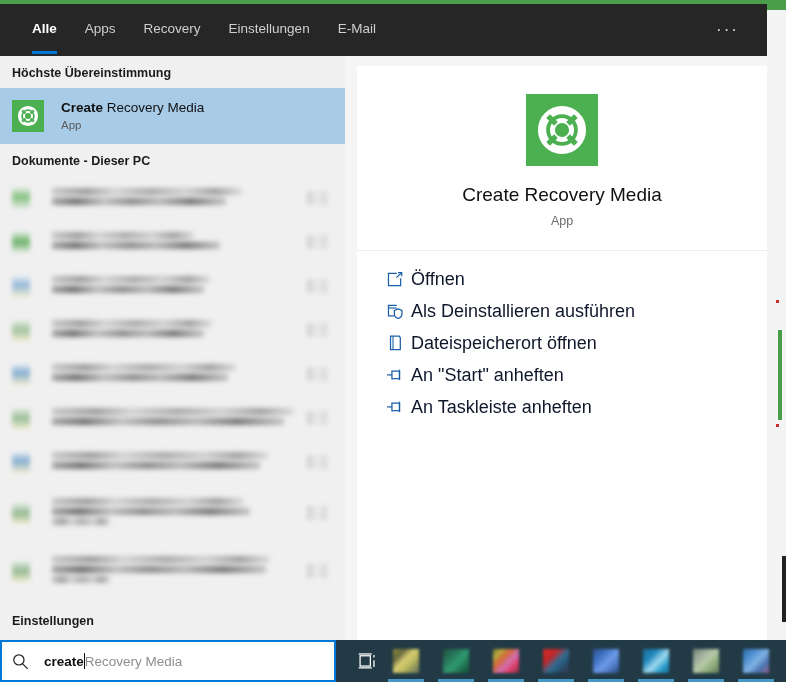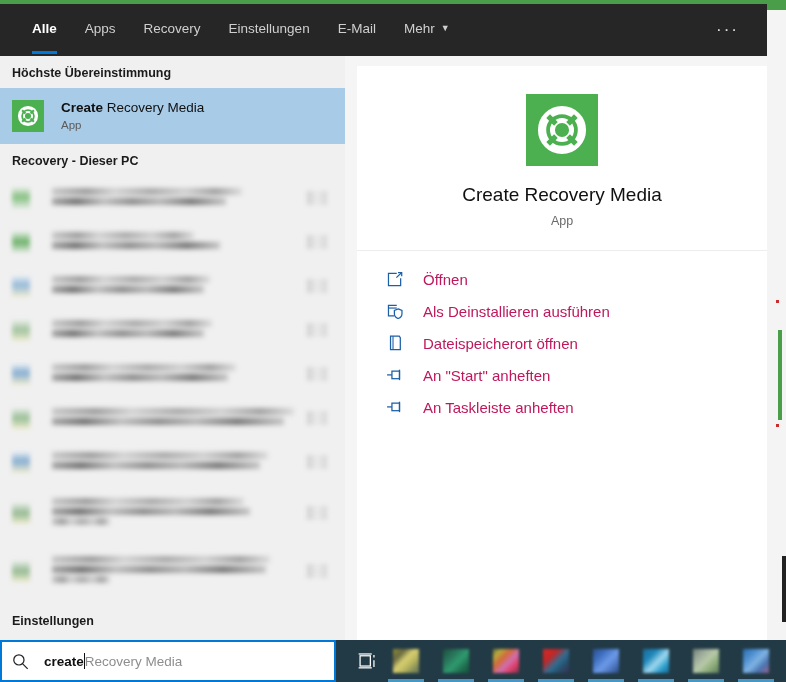--- a/index.html
+++ b/index.html
@@ -173,21 +173,21 @@
   .action {
     display: flex; align-items: center;
     height: 32px; padding-left: 28px;
     cursor: default;
   }
   .action .aicon {
     width: 20px; flex: 0 0 20px;
     display: flex; align-items: center; justify-content: center;
     color: #1b5fa8;
   }
-  .action .alabel { margin-left: 18px; font-size: 15px; color: #be185d; }
+  .action .alabel { margin-left: 6px; font-size: 18px; color: #0f172a; }
 
   
   #bottom-bar {
     position: absolute; left: 0; bottom: 0;
     width: 786px; height: 42px;
     display: flex;
     background: #1f3440;
   }
   #searchbox {
     width: 345px; height: 42px;
@@ -252,23 +252,20 @@
       <span>Apps</span>
     </div>
     <div class="tab">
       <span>Recovery</span>
     </div>
     <div class="tab">
       <span>Einstellungen</span>
     </div>
     <div class="tab">
       <span>E-Mail</span>
-    </div>
-    <div class="tab">
-      <span>Mehr</span><span class="caret">▼</span>
     </div>
     <div id="more-options">···</div>
   </div>
 
   <div id="body-split">
 
     <div id="left-pane">
 
       <div class="group-header">Höchste Übereinstimmung</div>
 
@@ -284,21 +281,21 @@
               <line x1="18.4" y1="18.4" x2="14.8" y2="14.8"></line>
             </g>
           </svg>
         </div>
         <div class="bm-text">
           <div class="bm-title"><b>Create</b><span> Recovery Media</span></div>
           <div class="bm-sub">App</div>
         </div>
       </div>
 
-      <div class="group-header">Recovery - Dieser PC</div>
+      <div class="group-header">Dokumente - Dieser PC</div>
 
       <div class="doc-row">
         <div class="blur-icon" style="background:linear-gradient(180deg,#e9efe9 0%,#7dbd79 45%,#e6ece6 100%);"></div>
         <div class="blur-lines">
           <div class="bl" style="width:190px"></div>
           <div class="bl dark" style="width:174px"></div>
         </div>
         <div class="blur-right"></div>
       </div>
 

